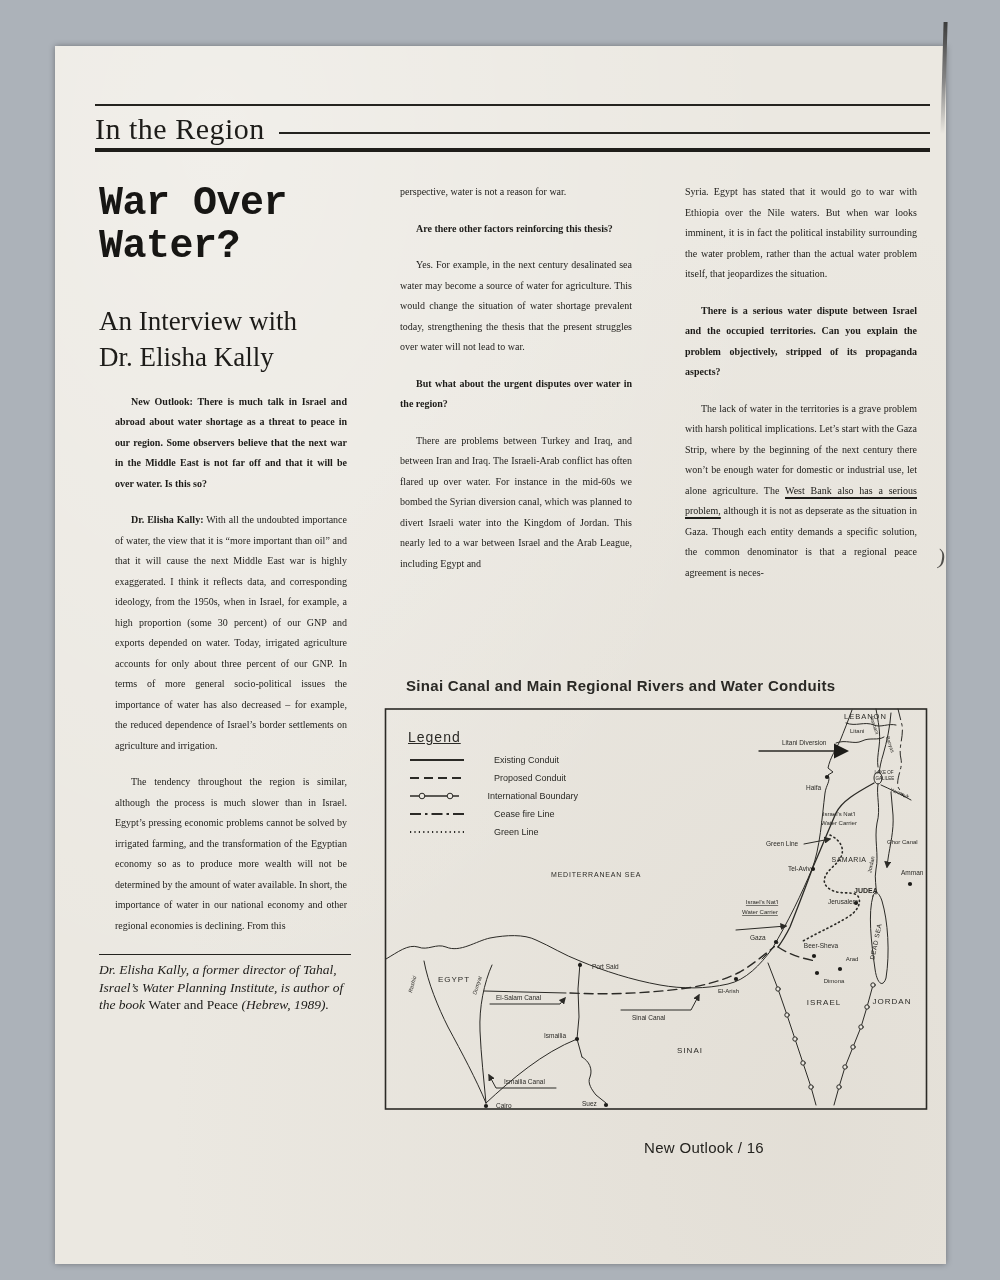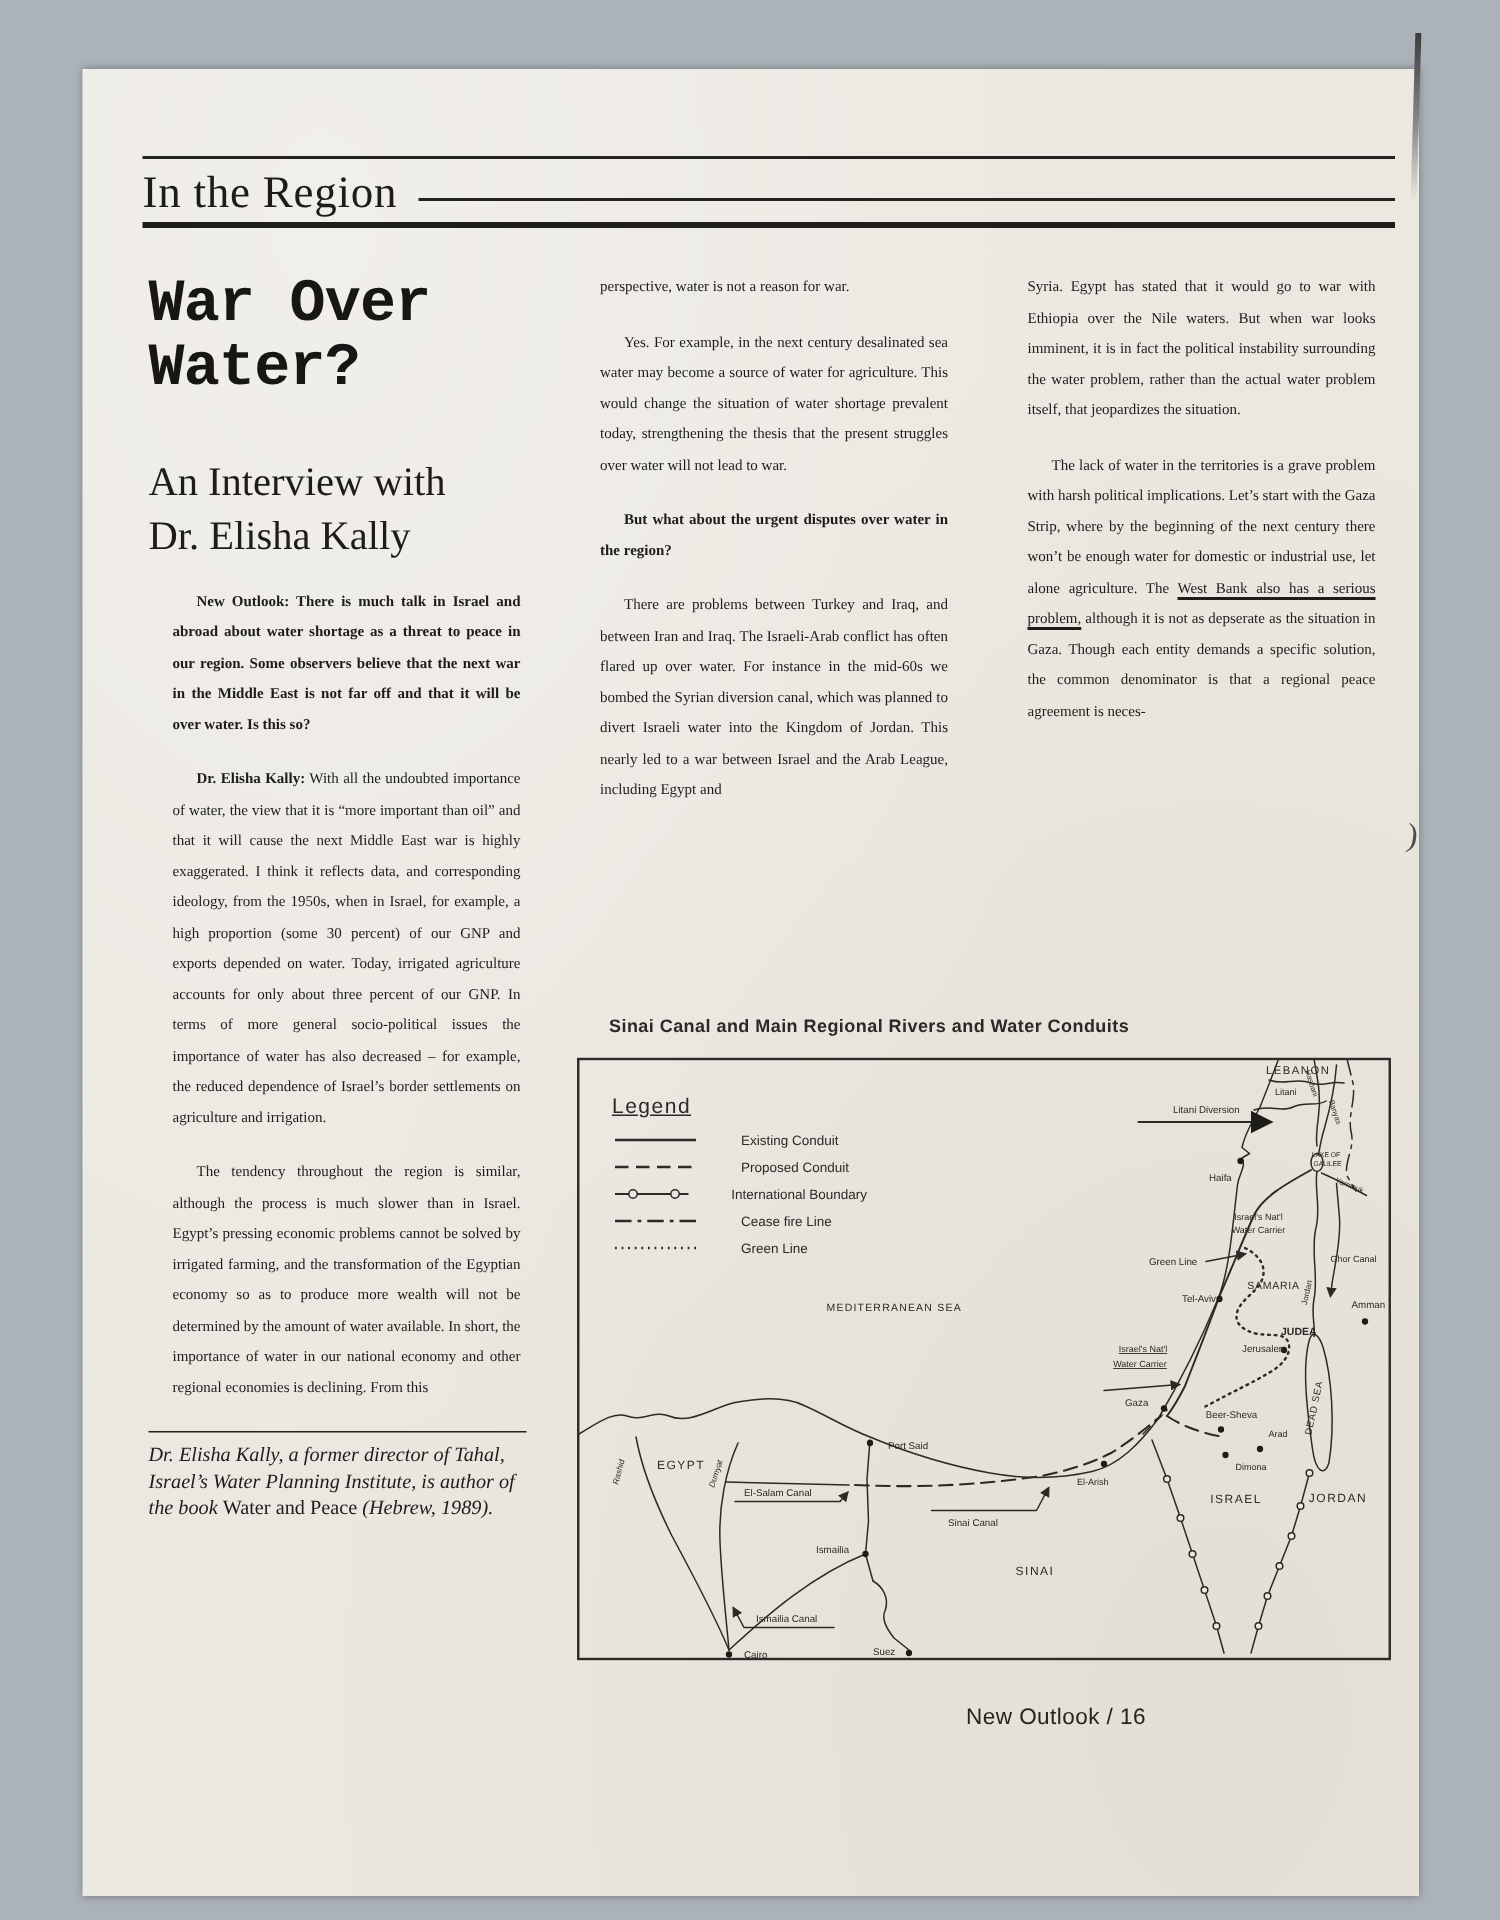--- a/index.html
+++ b/index.html
@@ -59,21 +59,21 @@
     font-size:13.5px;line-height:17.5px;width:252px;
   }
   .footnote .it{font-style:italic}
   .margin-paren{
     position:absolute;left:883px;top:498px;font-size:22px;transform:rotate(8deg);
     opacity:.75;font-family:"Liberation Serif",serif;
   }
   
   .map-wrap{position:relative;margin-top:6px}
   .map-title{
-    font-family:"Liberation Sans",sans-serif;font-weight:bold;font-size:12px;
+    font-family:"Liberation Sans",sans-serif;font-weight:bold;font-size:15px;
     letter-spacing:.3px;margin:0 0 3px 22px;color:#2a2925;
   }
   #map-svg{display:block}
   #map-svg text{font-family:"Liberation Sans",sans-serif;fill:#2b2a26}
   .legend{
     position:absolute;left:24px;top:52px;width:170px;
   }
   .legend-title{
     font-family:"Liberation Sans",sans-serif;font-size:14px;letter-spacing:1px;
     text-decoration:underline;color:#2b2a26;margin-bottom:10px;
@@ -110,26 +110,28 @@
       <p class="bp bold intro">New Outlook: There is much talk in Israel and abroad about water shortage as a threat to peace in our region. Some observers believe that the next war in the Middle East is not far off and that it will be over water. Is this so?</p>
       <p class="bp ps"><strong>Dr. Elisha Kally:</strong> <span>With all the undoubted importance of water, the view that it is “more important than oil” and that it will cause the next Middle East war is highly exaggerated. I think it reflects data, and corresponding ideology, from the 1950s, when in Israel, for example, a high proportion (some 30 percent) of our GNP and exports depended on water. Today, irrigated agriculture accounts for only about three percent of our GNP. In terms of more general socio-political issues the importance of water has also decreased – for example, the reduced dependence of Israel’s border settlements on agriculture and irrigation.</span></p>
       <p class="bp">The tendency throughout the region is similar, although the process is much slower than in Israel. Egypt’s pressing economic problems cannot be solved by irrigated farming, and the transformation of the Egyptian economy so as to produce more wealth will not be determined by the amount of water available. In short, the importance of water in our national economy and other regional economies is declining. From this</p>
       <div class="footnote"><span class="it">Dr. Elisha Kally, a former director of Tahal, Israel’s Water Planning Institute, is author of the book </span><span>Water and Peace</span><span class="it"> (Hebrew, 1989).</span></div>
     </div>
 
     <div class="right-area">
       <div class="right-cols">
         <div class="col">
           <p class="bp noindent">perspective, water is not a reason for war.</p>
+          <p class="bp bold ps">Are there other factors reinforcing this thesis?</p>
           <p class="bp ps">Yes. For example, in the next century desalinated sea water may become a source of water for agriculture. This would change the situation of water shortage prevalent today, strengthening the thesis that the present struggles over water will not lead to war.</p>
           <p class="bp bold ps">But what about the urgent disputes over water in the region?</p>
           <p class="bp ps">There are problems between Turkey and Iraq, and between Iran and Iraq. The Israeli-Arab conflict has often flared up over water. For instance in the mid-60s we bombed the Syrian diversion canal, which was planned to divert Israeli water into the Kingdom of Jordan. This nearly led to a war between Israel and the Arab League, including Egypt and</p>
         </div>
         <div class="col">
           <p class="bp noindent">Syria. Egypt has stated that it would go to war with Ethiopia over the Nile waters. But when war looks imminent, it is in fact the political instability surrounding the water problem, rather than the actual water problem itself, that jeopardizes the situation.</p>
+          <p class="bp bold ps">There is a serious water dispute between Israel and the occupied territories. Can you explain the problem objectively, stripped of its propaganda aspects?</p>
           <p class="bp ps"><span>The lack of water in the territories is a grave problem with harsh political implications. Let’s start with the Gaza Strip, where by the beginning of the next century there won’t be enough water for domestic or industrial use, let alone agriculture. The </span><span class="hand-underline">West Bank also has a serious problem,</span><span> although it is not as depserate as the situation in Gaza. Though each entity demands a specific solution, the common denominator is that a regional peace agreement is neces-</span></p>
         </div>
       </div>
 
       <div class="map-wrap">
         <div class="map-title">Sinai Canal and Main Regional Rivers and Water Conduits</div>
 
         <svg id="map-svg" width="545" height="420" viewBox="0 0 545 420">
           <defs>
             <marker id="arr" viewBox="0 0 10 10" refX="8" refY="5" markerWidth="7" markerHeight="7" orient="auto-start-reverse">

